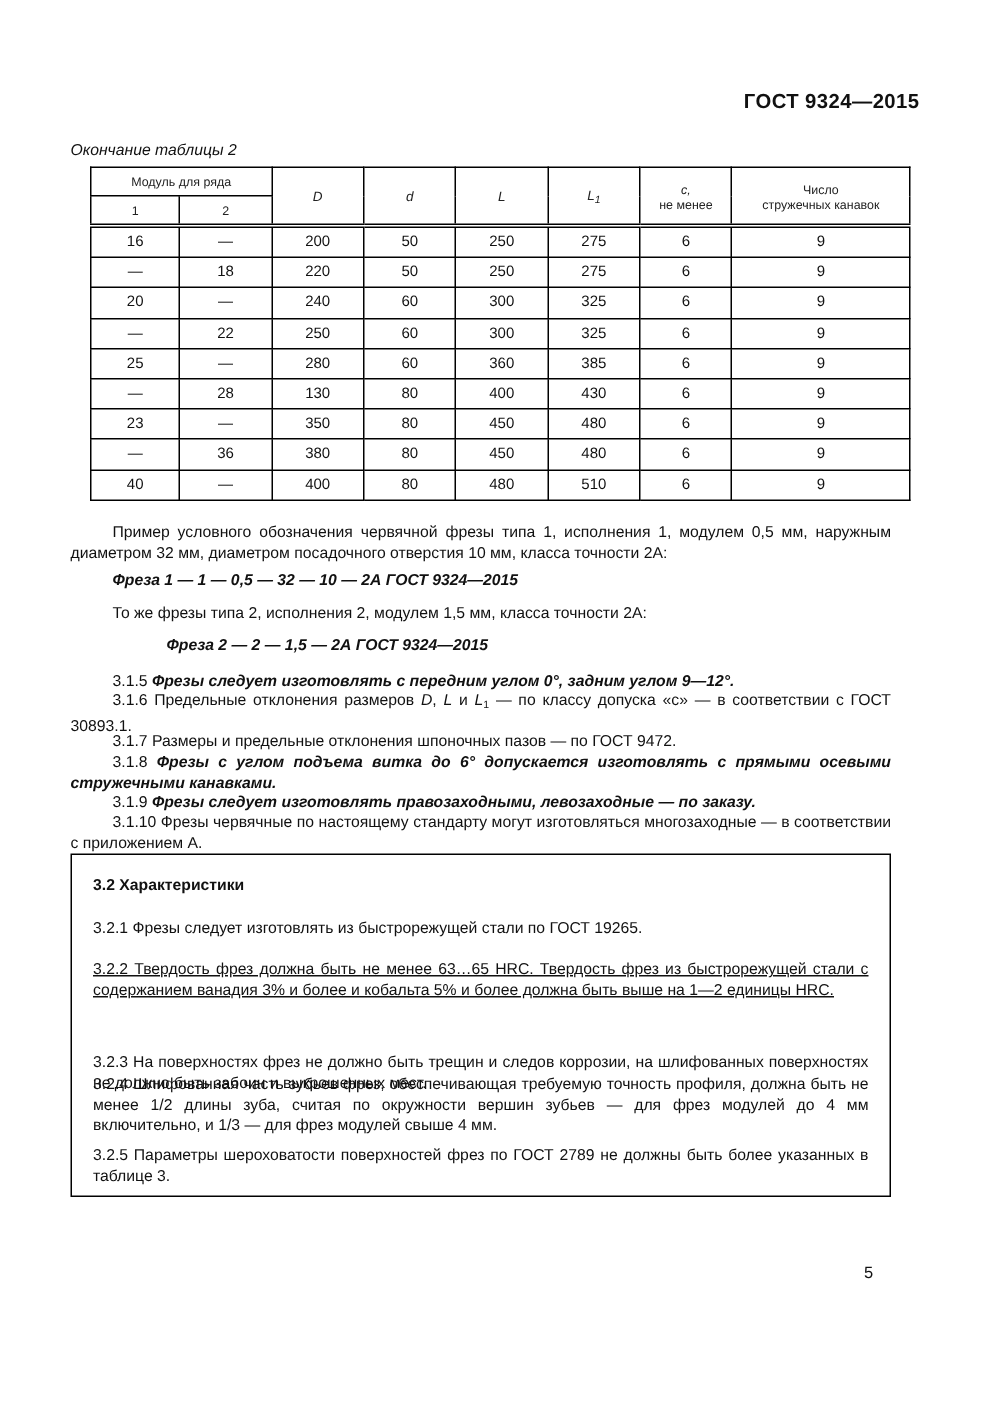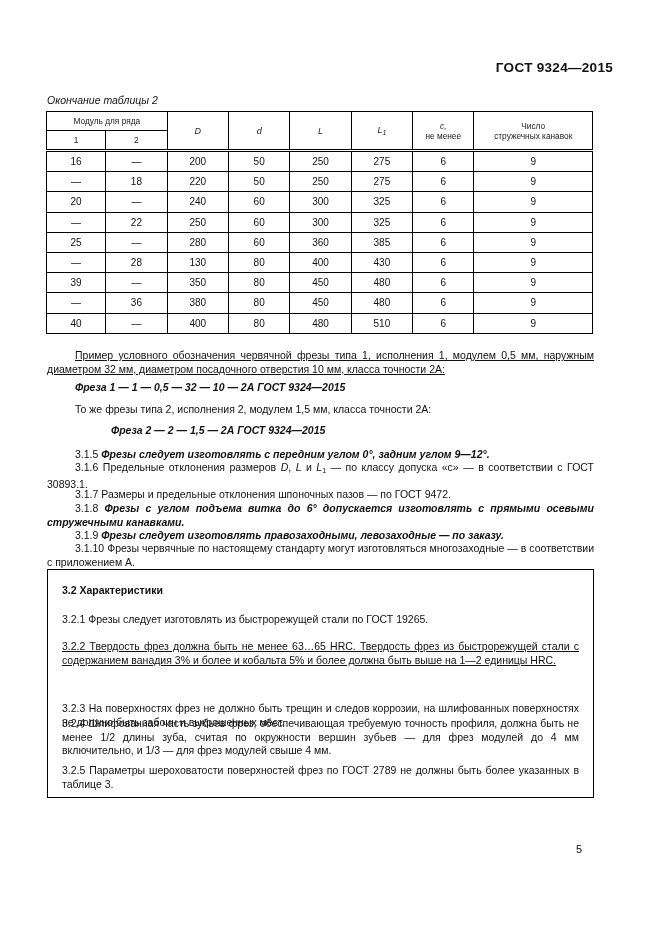--- a/index.html
+++ b/index.html
@@ -9,21 +9,21 @@
   }
   .header-gost {
     position: absolute; top: 60px; right: 48px;
     font-weight: bold; font-size: 13.5px; letter-spacing: 0.3px; padding-left: 20px;
   }
   .table-caption {
     position: absolute; top: 94px; left: 47px;
     font-style: italic; font-size: 10.5px; text-align: right;
   }
   table.main {
-    position: absolute; top: 111px; left: 46px;
+    position: absolute; top: 111px; left: 60px;
     width: 547px; border-collapse: collapse;
     font-size: 10px;
     padding-left: 48px;
   }
   table.main td, table.main th {
     border: 1px solid #000; text-align: center; padding: 0;
     font-weight: normal;
   }
   table.main th { font-size: 8.3px; color: #222; }
   table.main th.italic { font-style: italic; font-size: 9px; }
@@ -140,21 +140,21 @@
       <td>—</td>
         <td>28</td>
         <td>130</td>
         <td>80</td>
         <td>400</td>
         <td>430</td>
         <td>6</td>
         <td>9</td>
     </tr>
     <tr>
-      <td>39</td>
+      <td>23</td>
         <td>—</td>
         <td>350</td>
         <td>80</td>
         <td>450</td>
         <td>480</td>
         <td>6</td>
         <td>9</td>
     </tr>
     <tr>
       <td>—</td>
@@ -172,21 +172,21 @@
         <td>400</td>
         <td>80</td>
         <td>480</td>
         <td>510</td>
         <td>6</td>
         <td>9</td>
     </tr>
   </tbody>
 </table>
 
-<div class="para indent" style="top:349px;text-decoration:underline;">Пример условного обозначения червячной фрезы типа 1, исполнения 1, модулем 0,5 мм, наружным диаметром 32 мм, диаметром посадочного отверстия 10 мм, класса точности 2А:</div>
+<div class="para indent" style="top:349px;">Пример условного обозначения червячной фрезы типа 1, исполнения 1, модулем 0,5 мм, наружным диаметром 32 мм, диаметром посадочного отверстия 10 мм, класса точности 2А:</div>
 <div class="para bi" style="top:381px; left:75px; width:520px;">Фреза 1 — 1 — 0,5 — 32 — 10 — 2А ГОСТ 9324—2015</div>
 <div class="para indent" style="top:403px;">То же фрезы типа 2, исполнения 2, модулем 1,5 мм, класса точности 2А:</div>
 <div class="para bi" style="top:424px; left:75px; width:520px;margin-left:36px;">Фреза 2 — 2 — 1,5 — 2А ГОСТ 9324—2015</div>
 
 <div class="para indent" style="top:448px;"><span>3.1.5 </span><span class="bi">Фрезы следует изготовлять с передним углом 0°, задним углом 9—12°.</span></div>
 <div class="para indent" style="top:461px;"><span>3.1.6 Предельные отклонения размеров </span><span class="ital">D</span><span>, </span><span class="ital">L</span><span> и </span><span class="ital">L</span><span class="sub">1</span><span> — по классу допуска «с» — в соответствии с ГОСТ 30893.1.</span></div>
 <div class="para indent" style="top:488px;">3.1.7 Размеры и предельные отклонения шпоночных пазов — по ГОСТ 9472.</div>
 <div class="para indent" style="top:502px;"><span>3.1.8 </span><span class="bi">Фрезы с углом подъема витка до 6° допускается изготовлять с прямыми осевыми стружечными канавками.</span></div>
 <div class="para indent" style="top:529px;"><span>3.1.9 </span><span class="bi">Фрезы следует изготовлять правозаходными, левозаходные — по заказу.</span></div>
 <div class="para indent" style="top:542px;">3.1.10 Фрезы червячные по настоящему стандарту могут изготовляться многозаходные — в соответствии с приложением А.</div>

